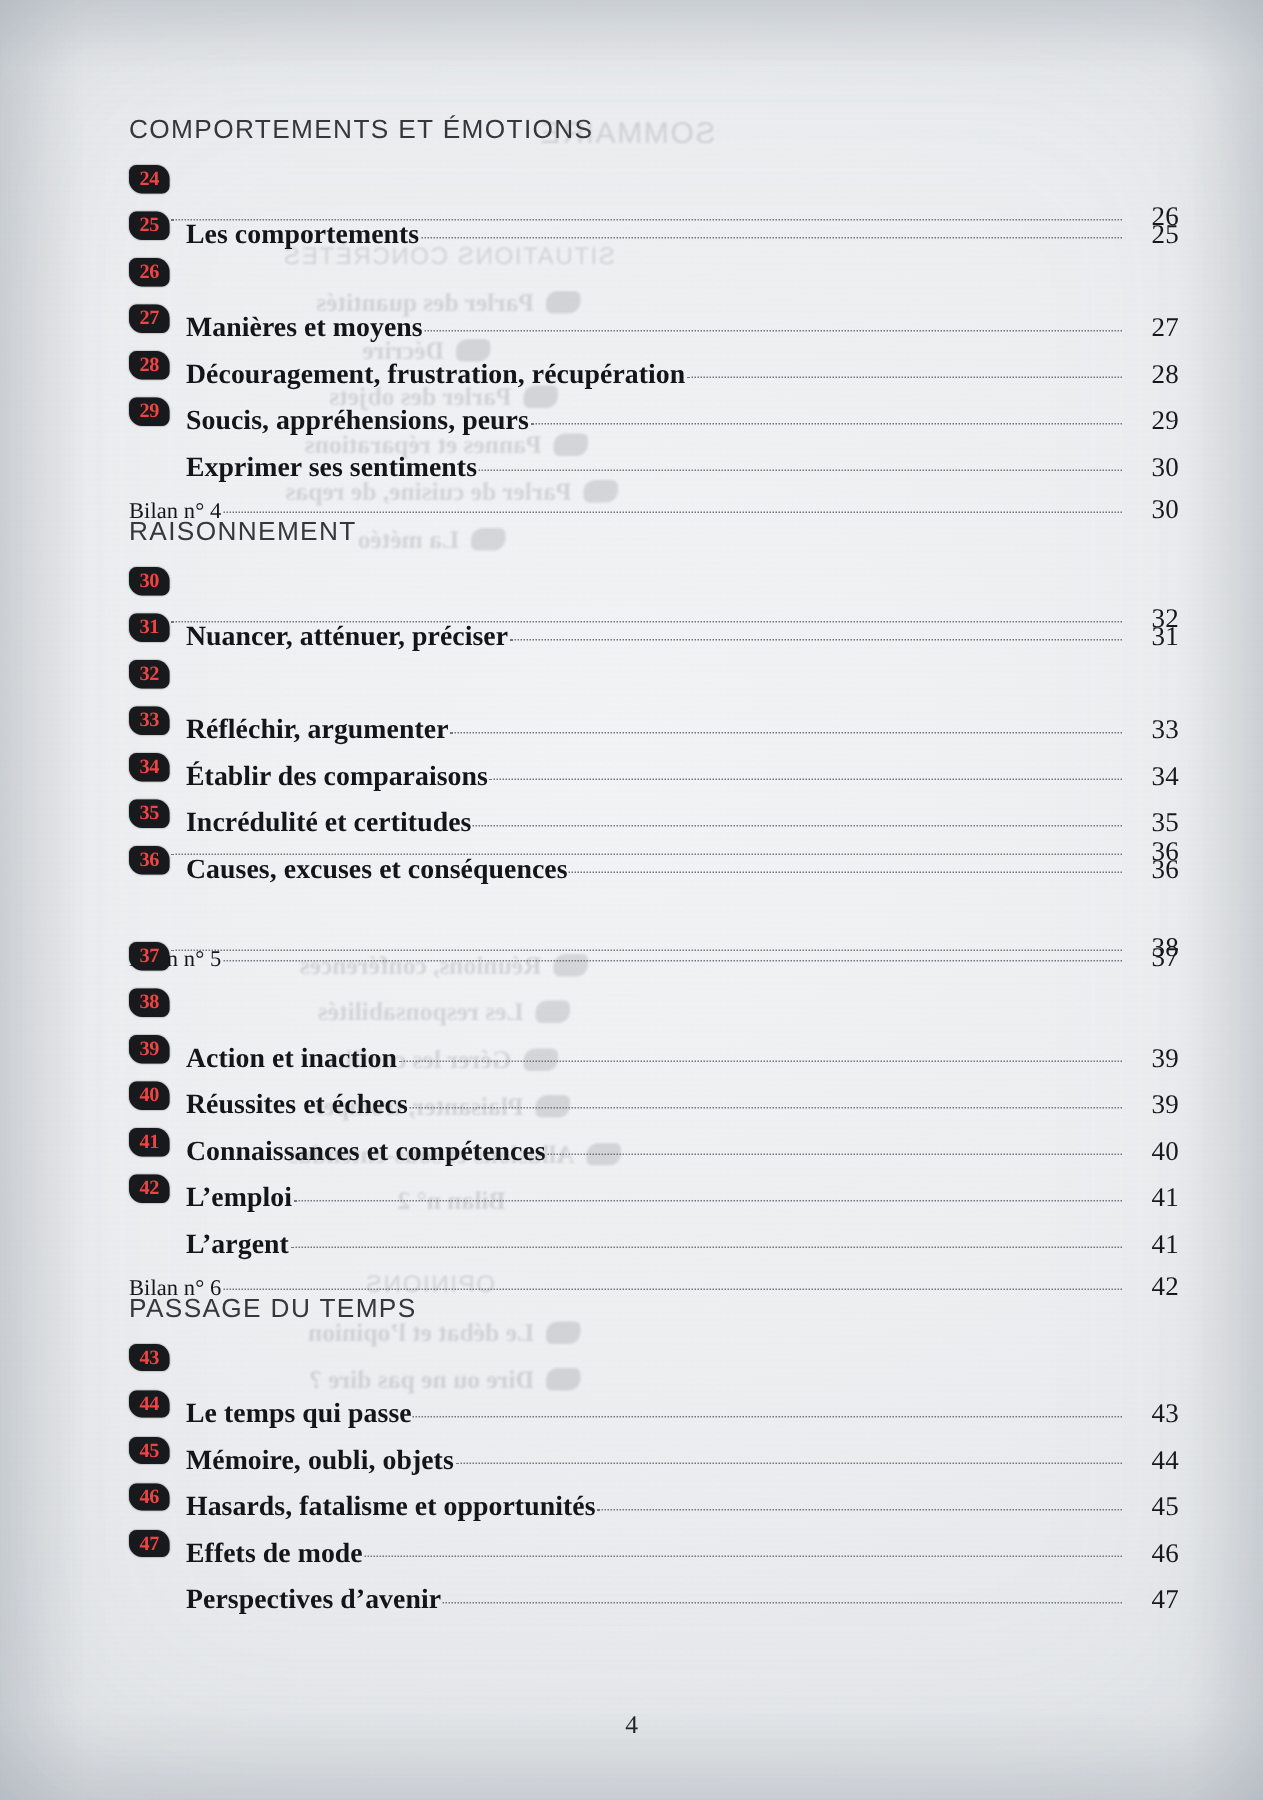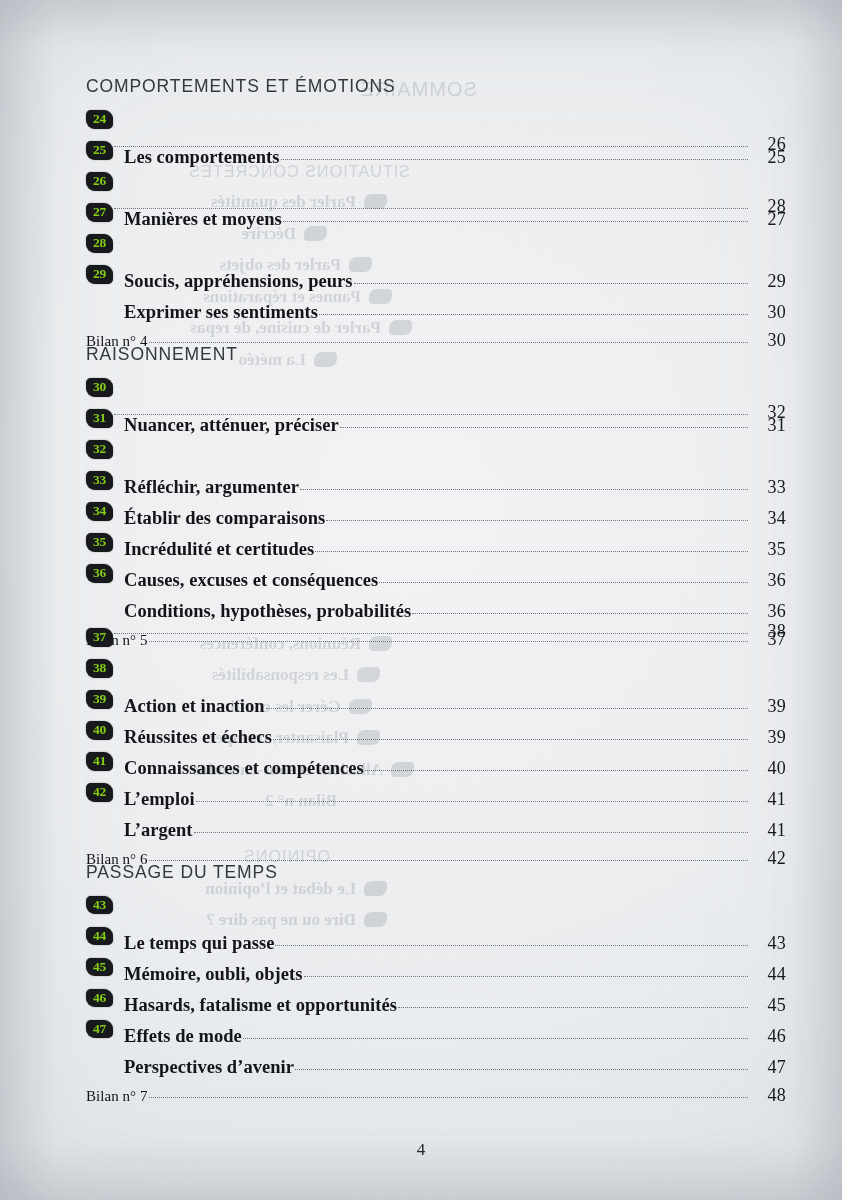--- a/index.html
+++ b/index.html
@@ -123,21 +123,21 @@
     height: 31px;
     position: relative;
   }
 
   .badge {
     flex: 0 0 auto;
     width: 27px;
     height: 18.5px;
     background: #17191c;
     border-radius: 5px 9px 5px 9px;
-    color: #84cc16;
+    color: #ef4444;
     font-family: "Liberation Serif", serif;
     font-weight: bold;
     font-size: 13.5px;
     line-height: 18.5px;
     text-align: center;
     letter-spacing: -0.3px;
     align-self: center;
     position: relative;
     top: 1px;
     box-shadow: 0 0 1.2px rgba(0,0,0,.6);
@@ -235,20 +235,21 @@
           <span class="page-num">26</span>
         </div>
         <div class="entry">
           <span class="badge">26</span>
           <span class="entry-label">Manières et moyens</span>
           <span class="leader"></span>
           <span class="page-num">27</span>
         </div>
         <div class="entry">
           <span class="badge">27</span>
+          <span class="entry-label">Découragement, frustration, récupération</span>
           <span class="leader"></span>
           <span class="page-num">28</span>
         </div>
         <div class="entry">
           <span class="badge">28</span>
           <span class="entry-label">Soucis, appréhensions, peurs</span>
           <span class="leader"></span>
           <span class="page-num">29</span>
         </div>
         <div class="entry">
@@ -295,21 +296,20 @@
           <span class="page-num">35</span>
         </div>
         <div class="entry">
           <span class="badge">35</span>
           <span class="entry-label">Causes, excuses et conséquences</span>
           <span class="leader"></span>
           <span class="page-num">36</span>
         </div>
         <div class="entry">
           <span class="badge">36</span>
-          <span class="entry-label">Conditions, hypothèses, probabilités</span>
           <span class="leader"></span>
           <span class="page-num">36</span>
         </div>
         <div class="entry bilan">
           <span class="entry-label">Bilan n° 5</span>
           <span class="leader"></span>
           <span class="page-num">37</span>
         </div>
       </div>
       <div class="section">
@@ -378,25 +378,20 @@
           <span class="badge">46</span>
           <span class="entry-label">Effets de mode</span>
           <span class="leader"></span>
           <span class="page-num">46</span>
         </div>
         <div class="entry">
           <span class="badge">47</span>
           <span class="entry-label">Perspectives d’avenir</span>
           <span class="leader"></span>
           <span class="page-num">47</span>
-        </div>
-        <div class="entry bilan">
-          <span class="entry-label">Bilan n° 7</span>
-          <span class="leader"></span>
-          <span class="page-num">48</span>
         </div>
       </div>
     </div>
 
   <div class="folio">4</div>
 
   <div class="page-grain"></div>
   <div class="edge-top"></div>
   <div class="edge-left"></div>
   <div class="edge-right"></div>

